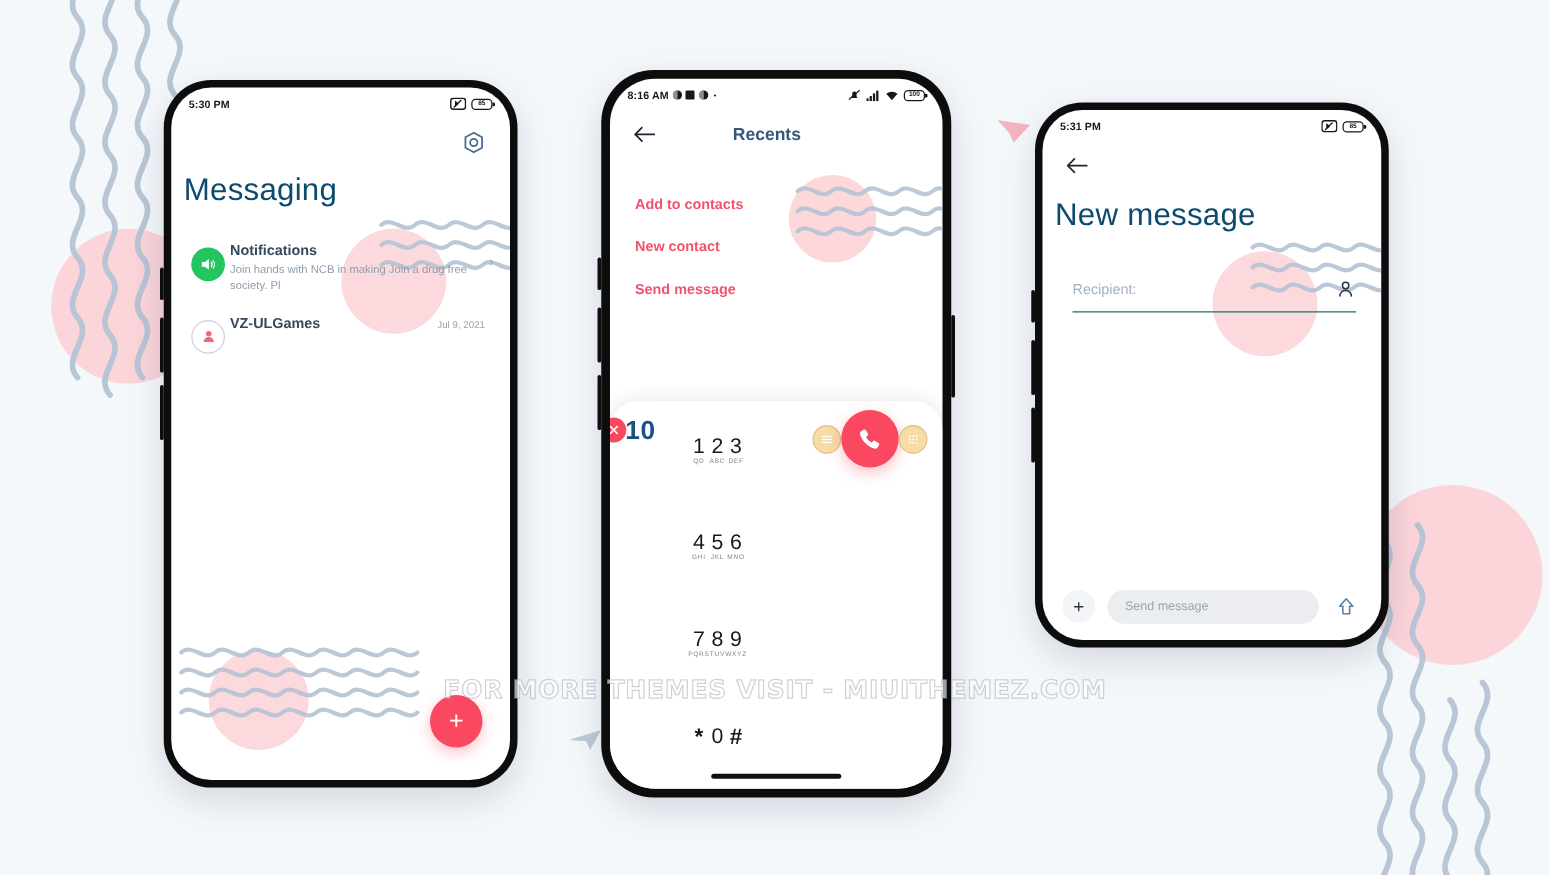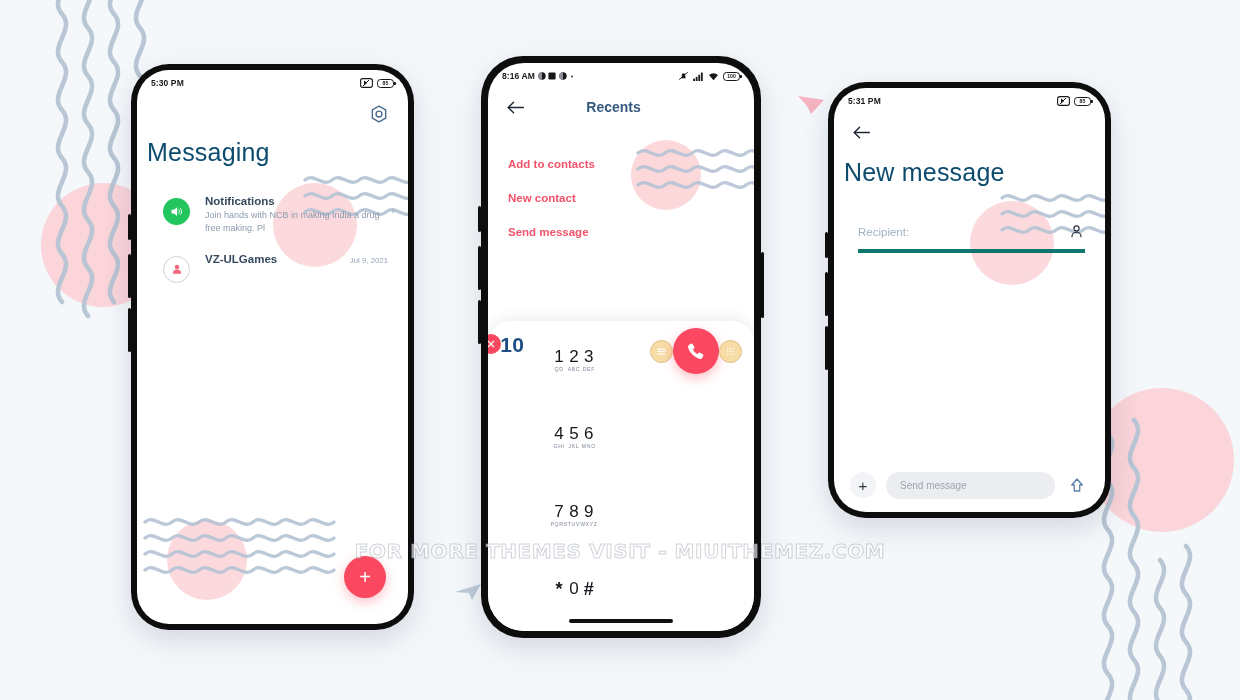--- a/index.html
+++ b/index.html
@@ -79,21 +79,21 @@
     letter-spacing: .2px; padding: 42px 0 0 10px;
   }
   .search-row {
     display: flex; align-items: center; gap: 9px;
     padding: 16px 0 0 28px; position: relative; z-index: 3;
   }
   .search-ph { font-size: 10.5px; color: #a8b4c0; }
 
   .msg-list { margin-top: 19px; }
   .msg-item {
-    display: flex; gap: 15px; padding: 9px 20px 9px 26px;
+    display: flex; gap: 4px; padding: 9px 20px 9px 16px;
     position: relative;
   }
   .avatar {
     width: 27px; height: 27px; border-radius: 50%;
     flex: 0 0 27px; margin-top: 3px;
     display: flex; align-items: center; justify-content: center;
   }
   .av-green { background: #22c55e; }
   .av-ring { background: #fff; border: 1.3px solid #c9d2dc; }
   .msg-body { flex: 1; min-width: 0; }
@@ -188,21 +188,21 @@
   .home-ind {
     position: absolute; bottom: 8px; left: 50%; transform: translateX(-50%);
     width: 104px; height: 3.6px; border-radius: 2px; background: #111;
     z-index: 7;
   }
 
   
   .recip-row {
     display: flex; align-items: center; gap: 10px;
     margin: 36px 20px 0 24px; padding-bottom: 9px;
-    border-bottom: 4px solid #0f766e;
+    border-bottom: 1px solid #0f766e;
     position: relative; z-index: 3;
   }
   .recip-label { flex: 1; font-size: 11.5px; color: #a2b1c1; }
   .compose {
     position: absolute; left: 0; right: 0; bottom: 0; height: 54px;
     display: flex; align-items: center; gap: 10px; padding: 0 16px;
     z-index: 5;
   }
   .plus-btn {
     width: 26px; height: 26px; border-radius: 50%; background: #f2f4f7;
@@ -328,21 +328,21 @@
               <path d="M4 9 L8 9 L13 5 L13 19 L8 15 L4 15 Z" fill="#fff"></path>
               <path d="M16 9.3 a4 4 0 0 1 0 5.4" fill="none" stroke="#fff" stroke-width="1.6" stroke-linecap="round"></path>
               <path d="M18.2 7.2 a7 7 0 0 1 0 9.6" fill="none" stroke="#fff" stroke-width="1.5" stroke-linecap="round"></path>
             </svg>
           </div>
           <div class="msg-body">
             <div class="msg-head">
               <span class="msg-title">Notifications</span>
               <span class="msg-date"></span>
             </div>
-            <div class="msg-snippet">Join hands with NCB in making India a drug free making. Pl</div>
+            <div class="msg-snippet">Join hands with NCB in making Join a drug free society. Pl</div>
           </div>
           <span class="chevron">›</span>
         </div>
 
         <div class="msg-item">
           <div class="avatar av-ring">
             <svg width="14" height="14" viewBox="0 0 24 24">
               <circle cx="12" cy="8.5" r="3.8" fill="#f1667e"></circle>
               <path d="M5 20 a7 7 0 0 1 14 0 Z" fill="#f1667e"></path>
             </svg>

